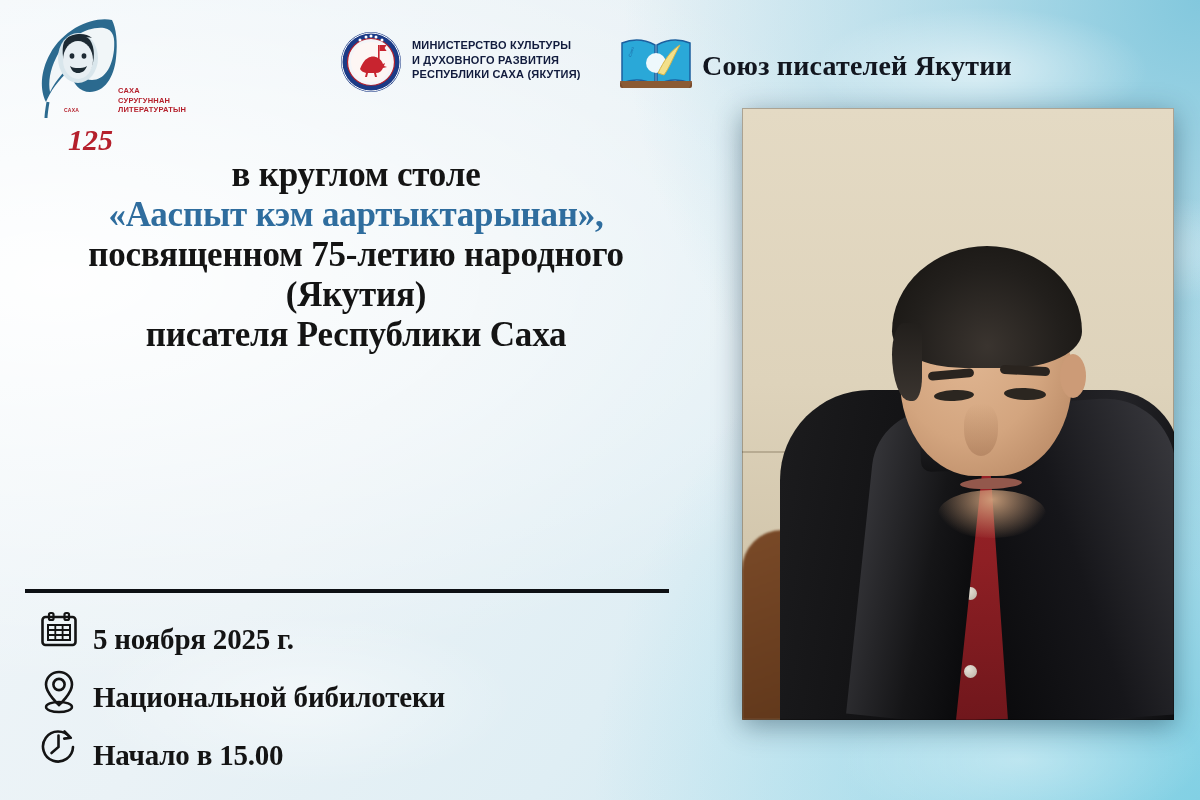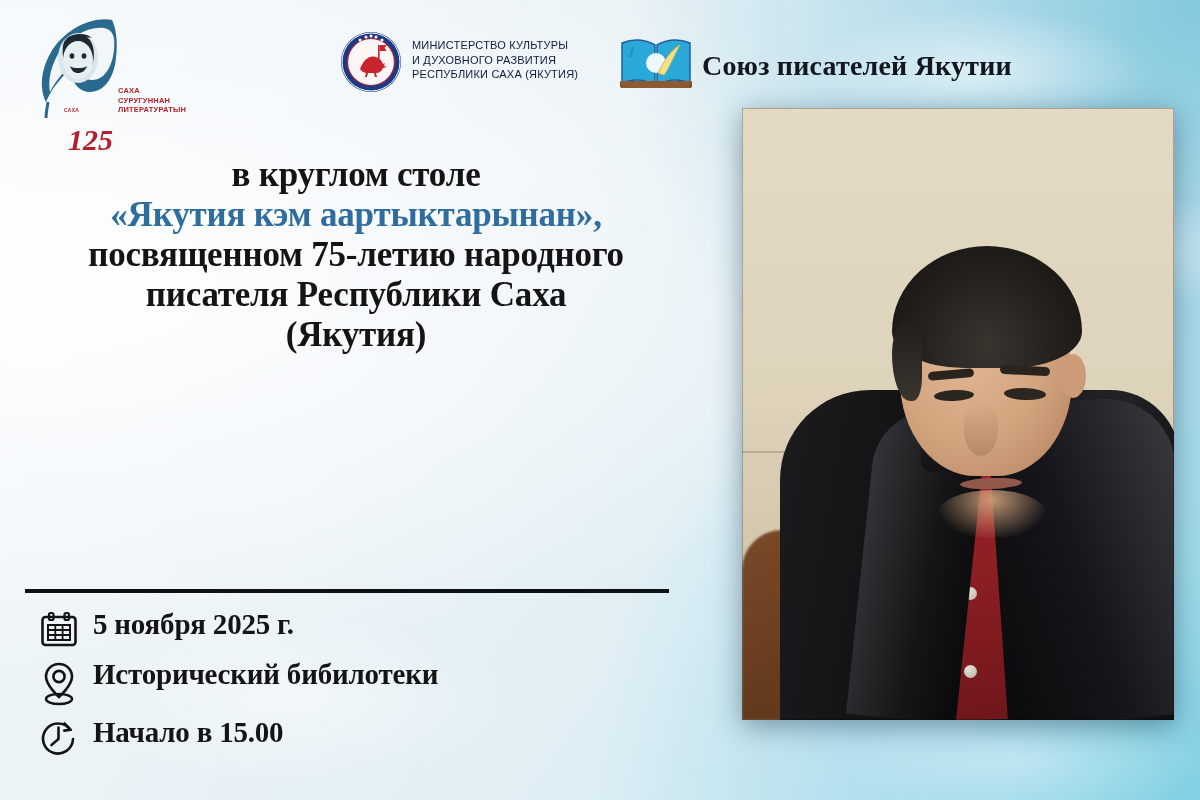--- a/index.html
+++ b/index.html
@@ -32,41 +32,41 @@
   .logo125 .feather{position:absolute;left:8px;top:0;width:92px;height:104px;}
   .logo125 .num{position:absolute;left:42px;top:72px;color:#b5202c;
     font-family:"Liberation Serif",serif;font-weight:bold;font-style:italic;font-size:30px;line-height:1;margin-top:39px;}
   .logo125 .saha-sm{position:absolute;left:38px;top:93px;color:#b5202c;font-size:5px;font-weight:bold;
      font-family:"Liberation Sans",sans-serif;letter-spacing:.3px;}
   .logo125 .words{position:absolute;left:92px;top:72px;color:#b5202c;
     font-family:"Liberation Sans",sans-serif;font-weight:bold;font-size:7.5px;line-height:9.5px;letter-spacing:.2px;}
 
   .minlogo{position:absolute;left:340px;top:31px;width:62px;height:62px;}
   .mintext{position:absolute;left:412px;top:38px;color:#111b3d;
-    font-family:"Liberation Sans",sans-serif;font-weight:normal;font-size:11px;line-height:14.5px;letter-spacing:.2px;}
+    font-family:"Liberation Sans",sans-serif;font-weight:bold;font-size:11px;line-height:14.5px;letter-spacing:.2px;}
 
   .booklogo{position:absolute;left:618px;top:33px;width:76px;height:58px;}
   .booktext{position:absolute;left:702px;top:50px;color:#12161f;
     font-family:"Liberation Serif",serif;font-weight:bold;font-size:28px;letter-spacing:.2px;}
 
   
   .maintext{position:absolute;left:12px;top:155px;width:688px;text-align:center;
     color:#141414;font-weight:bold;line-height:1.14;}
   .ln{font-size:35px;letter-spacing:-0.2px;}
   .ln.l1{font-size:35.5px;}
   .ln.blue{color:#2f6d9e;font-size:35px;}
   .ln.name{color:#8d2027;font-size:37px;margin-top:22px;letter-spacing:-0.3px;}
 
   .divider{position:absolute;left:25px;top:589px;width:644px;height:4px;background:#0d1014;}
 
   
   .info{position:absolute;left:25px;top:606px;width:660px;}
   .irow{display:flex;align-items:flex-start;margin-bottom:6px;}
   .iconbox{width:68px;min-width:68px;display:flex;justify-content:center;padding-top:4px;}
-  .itext{color:#141414;font-weight:bold;font-size:29px;line-height:37px;letter-spacing:-0.2px;}
+  .itext{color:#141414;font-weight:bold;font-size:29px;line-height:37px;letter-spacing:-0.2px;margin-top:15px;}
 
   
   .portrait{position:absolute;left:742px;top:108px;width:432px;height:612px;
     box-shadow:0 6px 26px rgba(20,50,70,.45);overflow:hidden;background:#cdc2a8;}
   .pt-wall{position:absolute;inset:0;
      background:linear-gradient(180deg,#e4dac4 0%,#ded3bb 45%,#d3c7ad 72%,#b9a98c 100%);}
   .pt-wall:after{content:"";position:absolute;left:0;top:56%;width:40%;height:2px;background:rgba(120,105,80,.35);}
   .pt-chair{position:absolute;left:0;bottom:0;width:150px;height:190px;
      background:linear-gradient(160deg,#7a4a28,#5d3519);border-radius:40px 0 0 0;filter:blur(1px);}
   .pt-body{position:absolute;left:38px;bottom:0;width:400px;height:330px;
@@ -183,24 +183,24 @@
       <path d="M40 40c6-12 12-22 22-28-6 10-10 22-16 30z" fill="#f3e08a" stroke="#d8b64a" stroke-width="1"></path>
       <g fill="#1b5f9e" font-size="4" font-family="Liberation Sans, sans-serif">
         <text x="13" y="24" transform="rotate(-72 13 24)">Союз</text>
       </g>
     </svg>
     <div class="booktext">Союз писателей Якутии</div>
   </div>
 
   <div class="maintext">
     <div class="ln">в круглом столе</div>
-    <div class="ln blue">«Якутия кэм аартыктарынан»,</div>
+    <div class="ln blue">«Ааспыт кэм аартыктарынан»,</div>
     <div class="ln">посвященном 75-летию народного</div>
+    <div class="ln">(Якутия)</div>
     <div class="ln">писателя Республики Саха</div>
-    <div class="ln">(Якутия)</div>
   </div>
 
   <div class="divider"></div>
 
   <div class="info">
 
     <div class="irow">
       <div class="iconbox">
         <svg width="40" height="40" viewBox="0 0 40 40">
           <rect x="3.5" y="7" width="33" height="28" rx="3" fill="none" stroke="#141414" stroke-width="2.6"></rect>
@@ -215,21 +215,21 @@
 
     <div class="irow">
       <div class="iconbox">
         <svg width="40" height="48" viewBox="0 0 40 48">
           <path d="M20 4c-7.2 0-13 5.6-13 12.6 0 9 13 20.4 13 20.4s13-11.4 13-20.4C33 9.6 27.2 4 20 4z" fill="none" stroke="#141414" stroke-width="2.6"></path>
           <circle cx="20" cy="16.5" r="5.6" fill="none" stroke="#141414" stroke-width="2.6"></circle>
           <ellipse cx="20" cy="39" rx="13" ry="5" fill="none" stroke="#141414" stroke-width="2.4"></ellipse>
         </svg>
       </div>
       <div>
-        <div class="itext">Исторический бибилотеки</div>
+        <div class="itext">Национальной бибилотеки</div>
       </div>
     </div>
 
     <div class="irow">
       <div class="iconbox">
         <svg width="40" height="40" viewBox="0 0 40 40">
           <path d="M31 11.5A15 15 0 1 0 34 21" fill="none" stroke="#141414" stroke-width="2.6" stroke-linecap="round"></path>
           <path d="M25.5 5.5L31.8 11.8L25.2 12.6" fill="none" stroke="#141414" stroke-width="2.6" stroke-linecap="round" stroke-linejoin="round"></path>
           <path d="M19.5 9.5V21l-7 6" fill="none" stroke="#141414" stroke-width="2.6" stroke-linecap="round"></path>
         </svg>

